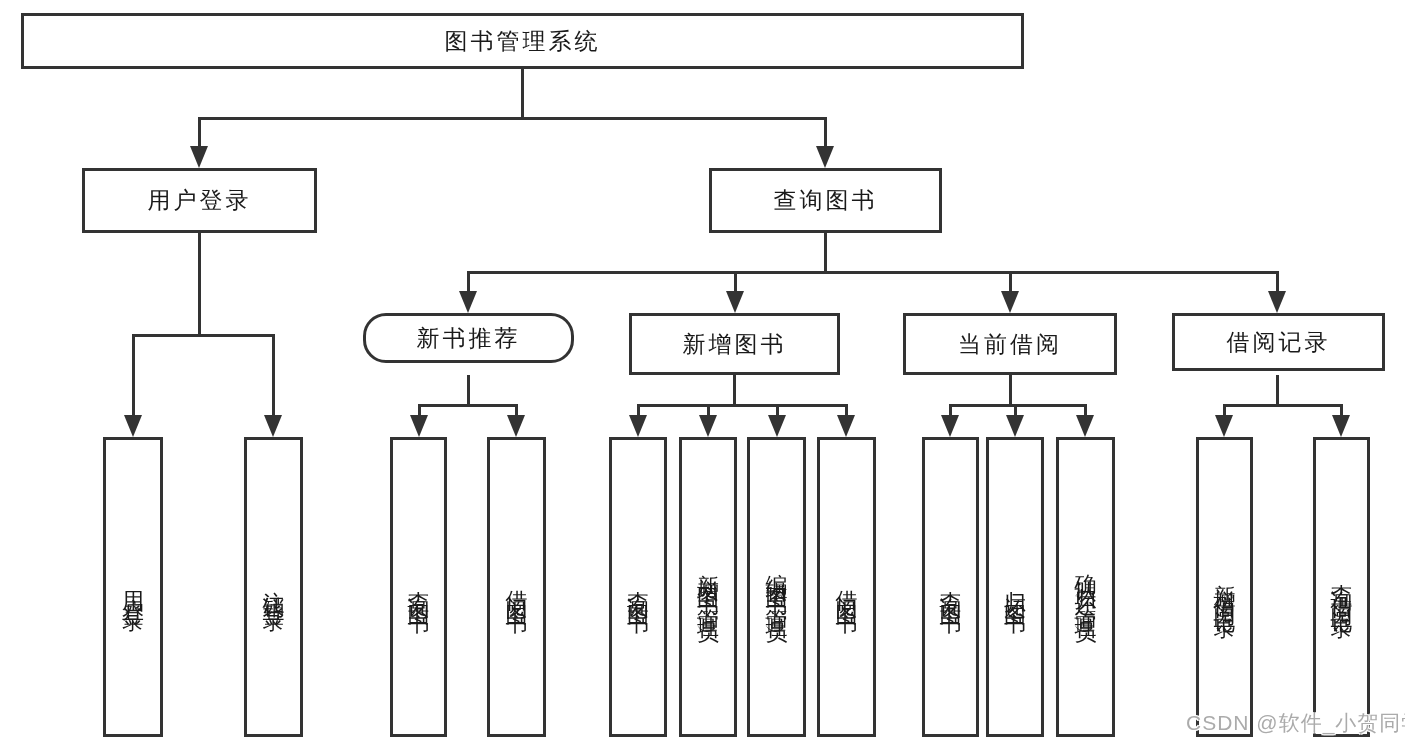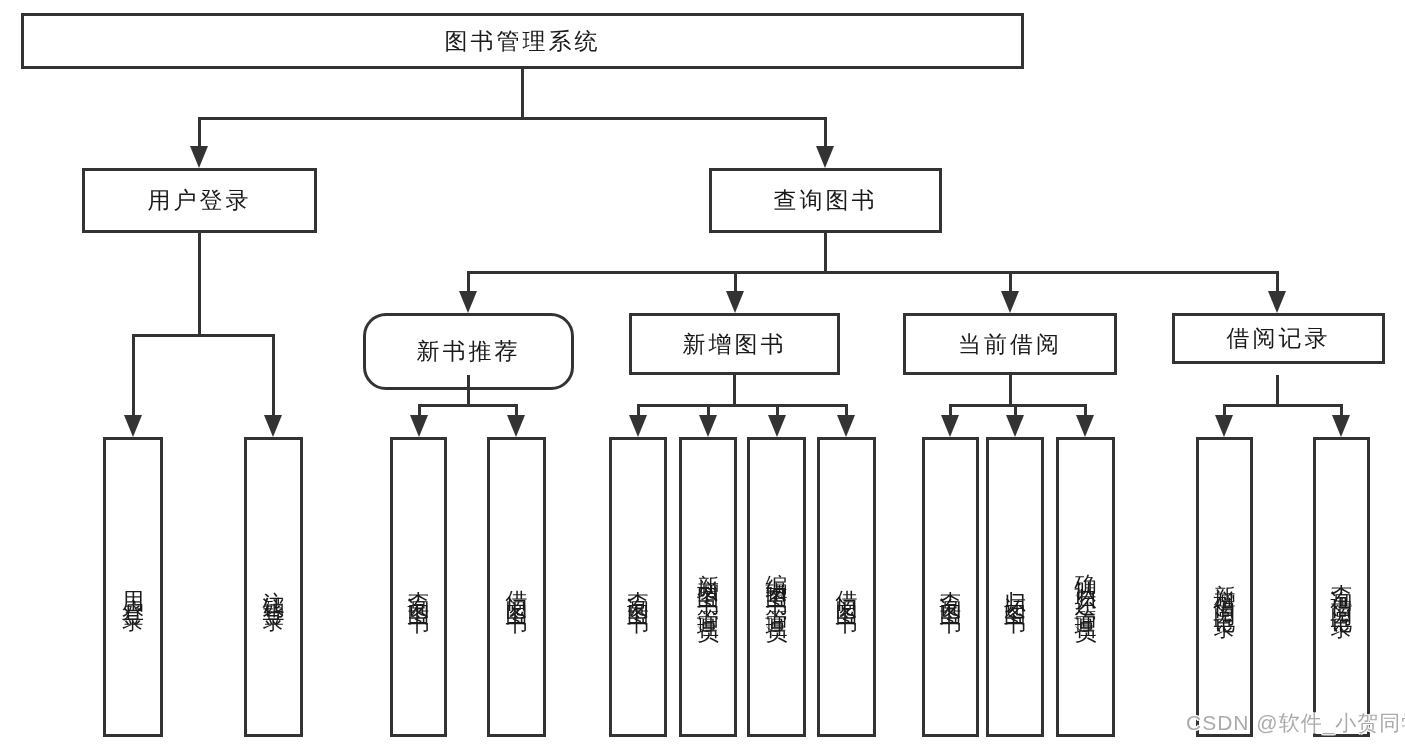--- a/index.html
+++ b/index.html
@@ -90,30 +90,30 @@
   <div class="hl" style="left:467px; top:271px; width:812px;"></div>
   <div class="vl" style="left:467px; top:271px; height:22px;"></div>
   <div class="ah" style="left:459px; top:291px;"></div>
   <div class="vl" style="left:734px; top:271px; height:22px;"></div>
   <div class="ah" style="left:726px; top:291px;"></div>
   <div class="vl" style="left:1009px; top:271px; height:22px;"></div>
   <div class="ah" style="left:1001px; top:291px;"></div>
   <div class="vl" style="left:1276px; top:271px; height:22px;"></div>
   <div class="ah" style="left:1268px; top:291px;"></div>
 
-  <div class="node h-label" style="left:363px; top:313px; width:211px; height:77px;border-radius:23px;">
+  <div class="node h-label" style="left:363px; top:313px; width:211px; height:50px;border-radius:23px;">
     <span>新书推荐</span>
   </div>
   <div class="node h-label" style="left:629px; top:313px; width:211px; height:62px;">
     <span>新增图书</span>
   </div>
   <div class="node h-label" style="left:903px; top:313px; width:214px; height:62px;text-align:right;">
     <span>当前借阅</span>
   </div>
-  <div class="node h-label" style="left:1172px; top:313px; width:213px; height:51px;">
+  <div class="node h-label" style="left:1172px; top:313px; width:213px; height:58px;">
     <span>借阅记录</span>
   </div>
 
   <div class="vl" style="left:198px; top:233px; height:104px;"></div>
   <div class="hl" style="left:132px; top:334px; width:143px;"></div>
   <div class="vl" style="left:132px; top:334px; height:83px;"></div>
   <div class="ah" style="left:124px; top:415px;"></div>
   <div class="vl" style="left:272px; top:334px; height:83px;"></div>
   <div class="ah" style="left:264px; top:415px;"></div>
 

